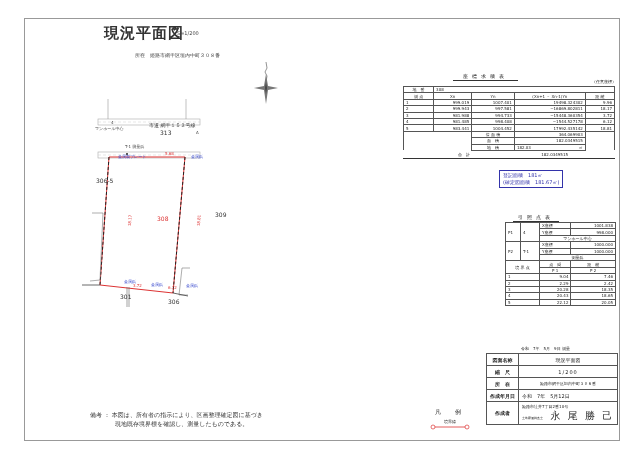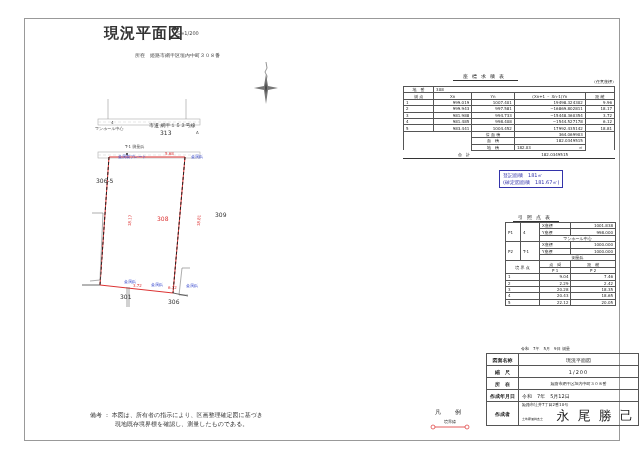--- a/index.html
+++ b/index.html
@@ -257,21 +257,21 @@
       </tr>
   <tr>
         <td class="h">作成年月日</td>
         <td>令和　7年　5月12日</td>
       </tr>
   <tr>
     <td class="h" style="height:22px">作成者</td>
     <td>
       <div style="font-size:4px">姫路市辻井7丁目2番10号</div>
       <div><span style="font-size:3px">土地家屋調査士</span>
-           <span style="font-size:13px;margin-left:12px;letter-spacing:2px">永 尾 勝 己</span></div>
+           <span style="font-size:10px;margin-left:6px;letter-spacing:2px">永 尾 勝 己</span></div>
     </td>
   </tr>
 </tbody>
   </table>
 
 <div class="abs remarks">
   <div><span>備考 ：</span> <span>本図は、所有者の指示により、区画整理確定図に基づき</span></div>
   <div style="padding-left:25px">現地既存境界標を確認し、測量したものである。</div>
 </div>
 

